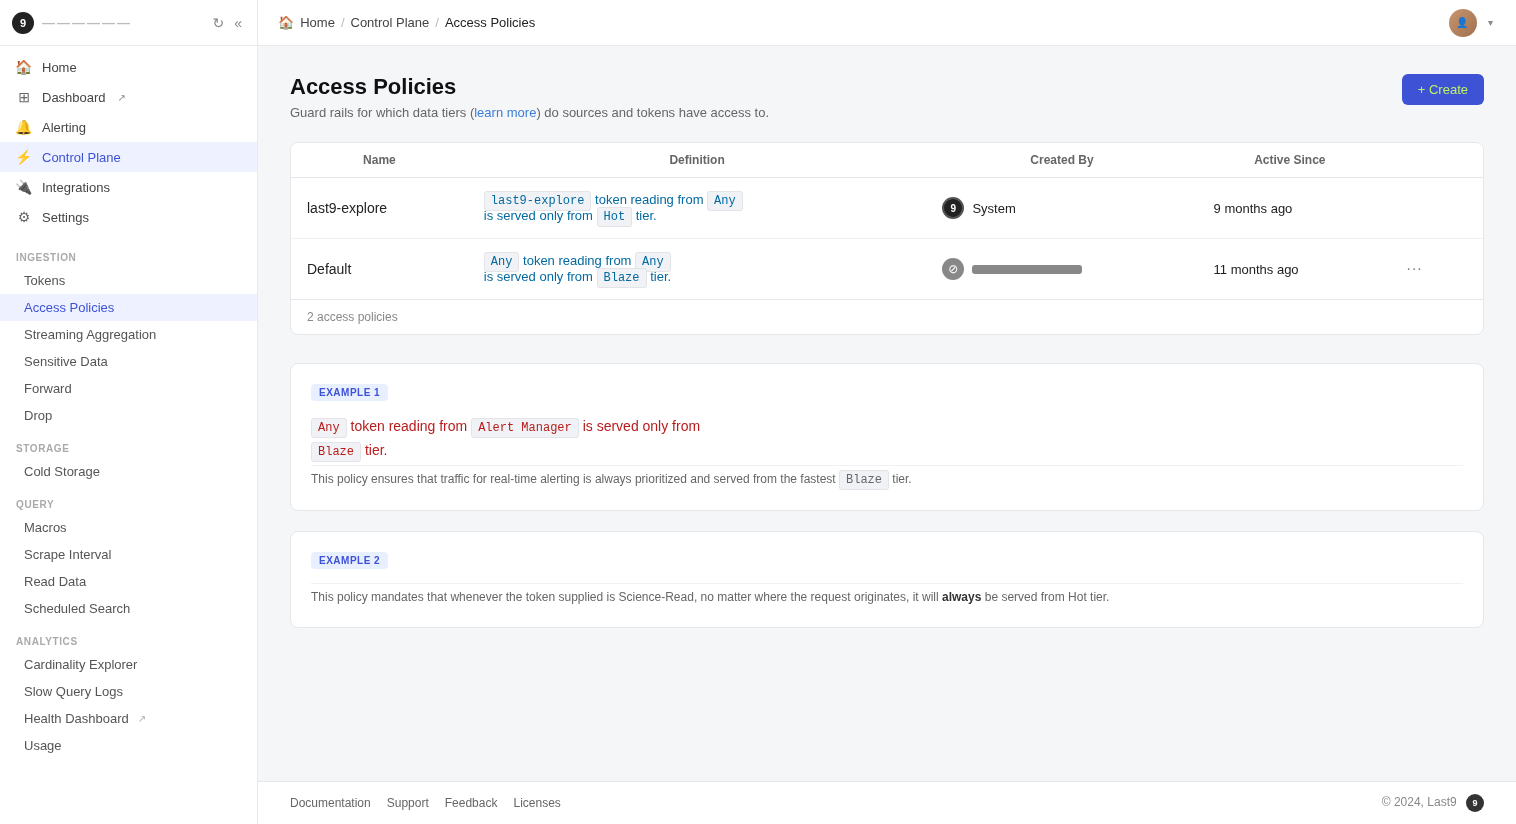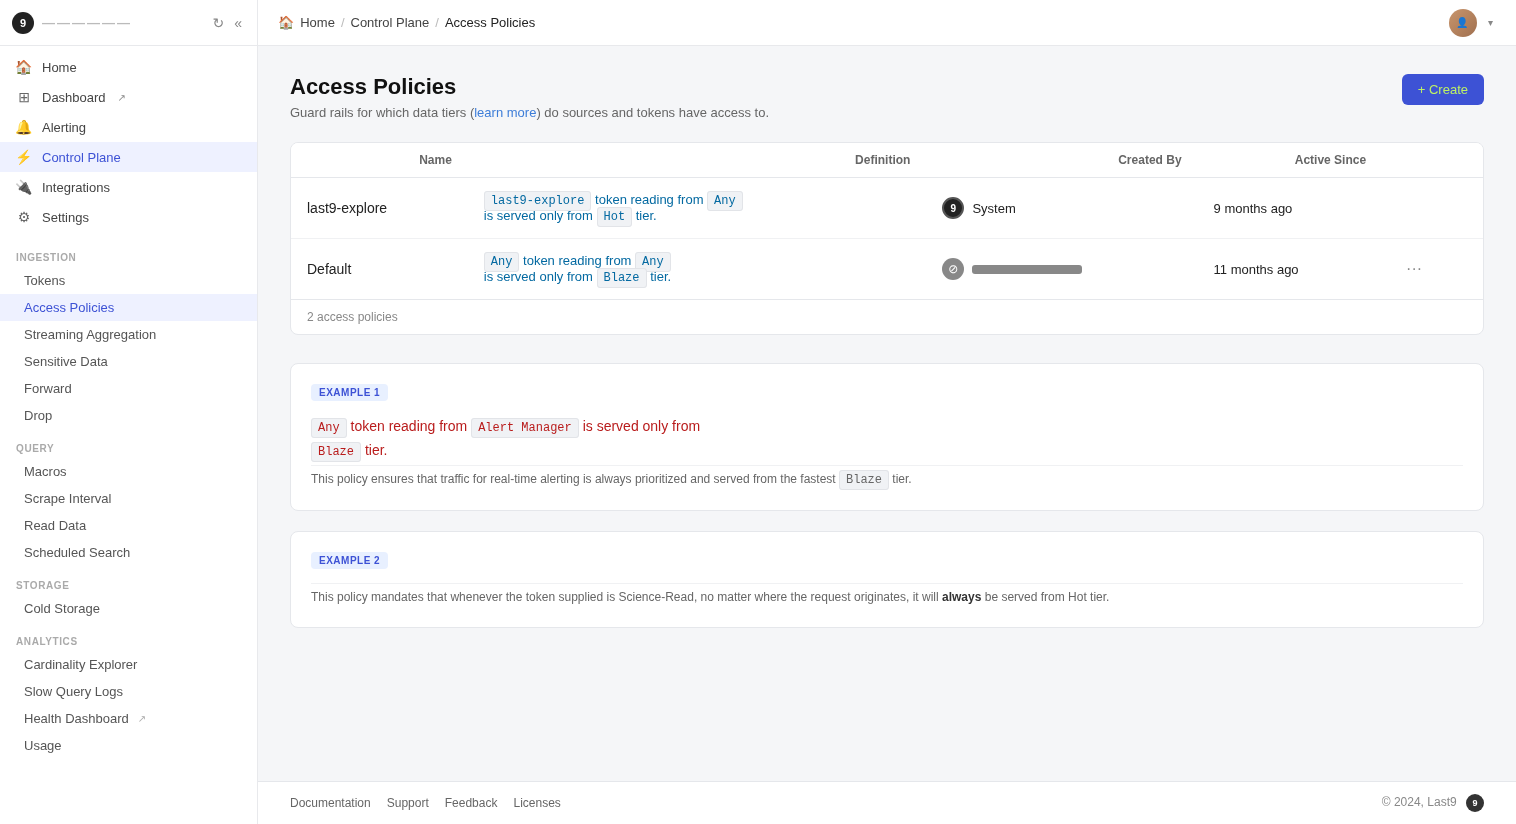--- a/index.html
+++ b/index.html
@@ -36,21 +36,21 @@
 
     .page-header { display: flex; align-items: flex-start; justify-content: space-between; margin-bottom: 22px; }
     .page-title { font-size: 22px; font-weight: 700; color: #111; margin-bottom: 5px; }
     .page-desc { font-size: 13px; color: #666; }
     .page-desc a { color: #3d7dd8; text-decoration: none; }
     .btn-create { background: #3d52d5; color: #bef264; border: none; border-radius: 6px; padding: 8px 16px; font-size: 13px; cursor: pointer; display: flex; align-items: center; gap: 6px; font-weight: 500; white-space: nowrap; }
 
     
     .table-container { background: #fff; border: 1px solid #e5e7eb; border-radius: 8px; margin-bottom: 28px; overflow: hidden; }
     .table { width: 100%; border-collapse: collapse; }
-    .table th { padding: 10px 16px; text-align: right; font-size: 12px; font-weight: 600; color: #666; background: #fff; border-bottom: 1px solid #e5e7eb; }
+    .table th { padding: 10px 16px; text-align: center; font-size: 12px; font-weight: 600; color: #666; background: #fff; border-bottom: 1px solid #e5e7eb; }
     .table td { padding: 14px 16px; border-bottom: 1px solid #f0f1f3; vertical-align: middle; font-size: 13px; }
     .table tr:last-child td { border-bottom: none; }
     .policy-name { font-size: 14px; font-weight: 500; color: #222; }
     .def-code { font-family: 'Courier New', monospace; background: #f0f2f5; border: 1px solid #e2e4e8; padding: 2px 6px; border-radius: 3px; font-size: 12px; }
     .def-text { font-size: 13px; color: #0369a1; }
     .created-by { display: flex; align-items: center; gap: 8px; }
     .created-avatar { width: 22px; height: 22px; border-radius: 50%; background: #222; display: flex; align-items: center; justify-content: center; color: #fff; font-size: 10px; font-weight: 700; border: 2px solid #555; }
     .table-footer { padding: 10px 16px; font-size: 12px; color: #888; border-top: 1px solid #e5e7eb; }
     .more-btn { background: none; border: none; cursor: pointer; color: #888; font-size: 16px; padding: 4px 8px; border-radius: 4px; }
 
@@ -133,39 +133,39 @@
       </div>
     <div class="sidebar-sub-item">
         <span>Forward</span>
       </div>
     <div class="sidebar-sub-item">
         <span>Drop</span>
       </div>
   </div>
 
   <div>
+    <div class="sidebar-section-label">STORAGE</div>
+    <div class="sidebar-sub-item">
+        <span>Cold Storage</span>
+      </div>
+  </div>
+
+  <div>
     <div class="sidebar-section-label">QUERY</div>
     <div class="sidebar-sub-item">
         <span>Macros</span>
       </div>
     <div class="sidebar-sub-item">
         <span>Scrape Interval</span>
       </div>
     <div class="sidebar-sub-item">
         <span>Read Data</span>
       </div>
     <div class="sidebar-sub-item">
         <span>Scheduled Search</span>
-      </div>
-  </div>
-
-  <div>
-    <div class="sidebar-section-label">STORAGE</div>
-    <div class="sidebar-sub-item">
-        <span>Cold Storage</span>
       </div>
   </div>
 
   <div>
     <div class="sidebar-section-label">ANALYTICS</div>
     <div class="sidebar-sub-item">
         <span>Cardinality Explorer</span>
       </div>
     <div class="sidebar-sub-item">
         <span>Slow Query Logs</span>

